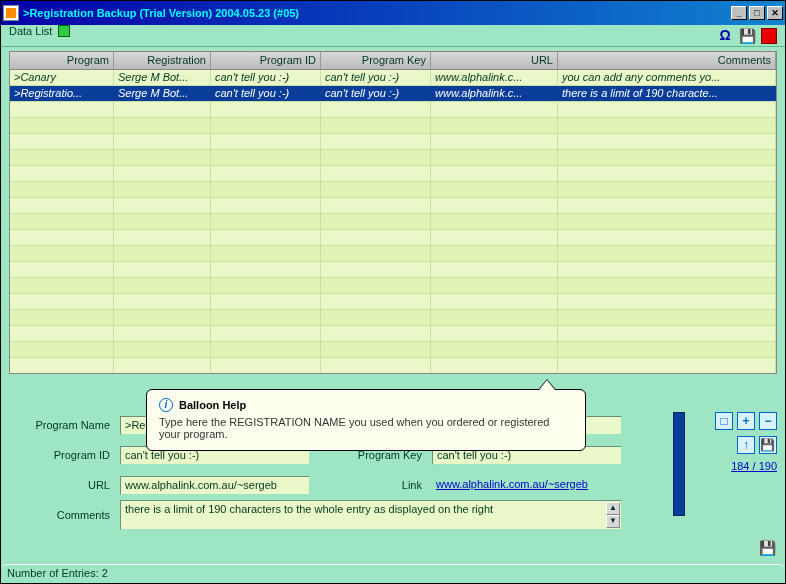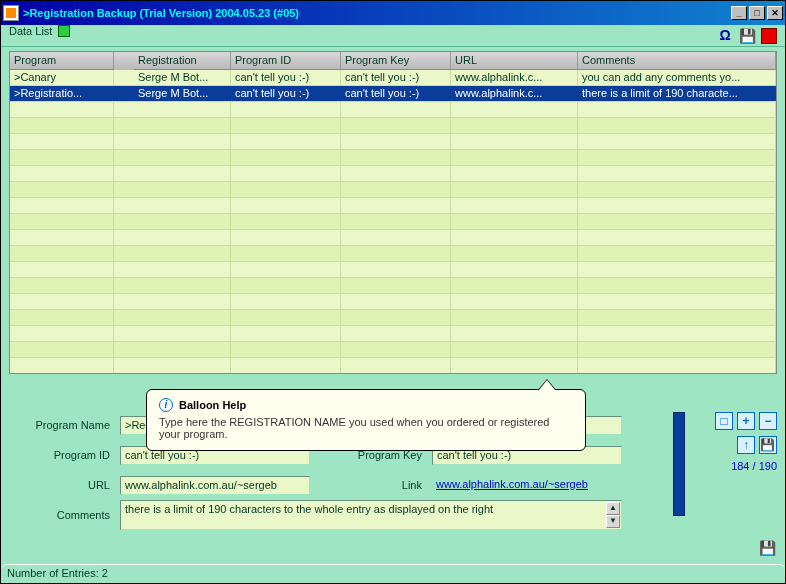--- a/index.html
+++ b/index.html
@@ -22,24 +22,24 @@
 .toolbar { height: 22px; background: #9ee6c3; display: flex; padding: 0 8px; border-bottom: 1px solid #5ab894; }
 .toolbar-label { color: #003820; }
 .toolbar-sq { width: 12px; height: 12px; background: #2ecc40; border: 1px solid #006400; margin-left: 6px; }
 .toolbar-right { margin-left: auto; display: flex; gap: 6px; align-items: center; }
 .icon-btn { width: 16px; height: 16px; cursor: pointer; }
 .omega { color: #0000aa; font-size: 14px; font-weight: bold; line-height: 14px; text-align: center; }
 .disk { color: #0000aa; font-size: 14px; text-align: center; }
 .red-sq { width: 16px; height: 16px; background: #e60000; border: 1px solid #800000; }
 
 .table-area { flex: 0 0 323px; margin: 4px 8px; border: 1px solid #888; background: #def3b4; overflow: hidden; }
-.thead { display: flex; height: 18px; background: linear-gradient(#d8d8d8, #b8b8b8); }
+.thead { display: flex; height: 18px; background: linear-gradient(#d8d8d8, #b8b8b8); text-align: right; }
 .th { border-right: 1px solid #999; border-bottom: 1px solid #888; padding: 2px 4px; color: #003820; white-space: nowrap; overflow: hidden; }
-.c0 { width: 104px; } .c1 { width: 97px; margin-left: 20px; } .c2 { width: 110px; } .c3 { width: 110px; } .c4 { width: 127px; } .c5 { flex: 1; }
-.tbody { height: 305px; overflow: hidden; }
+.c0 { width: 104px; } .c1 { width: 97px; } .c2 { width: 110px; } .c3 { width: 110px; } .c4 { width: 127px; } .c5 { flex: 1; }
+.tbody { height: 305px; overflow: hidden; font-style: italic; }
 .trow { display: flex; height: 16px; border-bottom: 1px solid #c8e0a0; background: #eaf7c8; cursor: pointer; }
 .trow:nth-child(even) { background: #def3b4; }
 .trow.selected { background: #0a3d9a; color: #fff; }
 .td { border-right: 1px solid #c8e0a0; padding: 1px 4px; color: #003820; white-space: nowrap; overflow: hidden; text-overflow: ellipsis; }
 .trow.selected .td { color: #fff; border-right-color: #0a3d9a; }
 .blankrow { display: flex; height: 16px; border-bottom: 1px solid #c8e0a0; }
 .blankrow:nth-child(odd) { background: #eaf7c8; }
 .blankrow:nth-child(even) { background: #def3b4; }
 .blankrow .td { border-right: 1px solid #c8e0a0; }
 
@@ -59,21 +59,21 @@
 .comments-row { grid-column: 1 / 5; display: flex; align-items: center; gap: 6px; height: 34px; }
 .comments-row .flabel { width: 105px; }
 .ftextarea { flex: 1; height: 30px; background: #eaf7c8; border: 1px inset #9ee6c3; padding: 2px 4px; color: #003820; overflow: hidden; position: relative; }
 .ftextarea .scroll { position: absolute; right: 1px; top: 1px; bottom: 1px; width: 14px; display: flex; flex-direction: column; }
 .sbtn { flex: 1; background: #d8d8d8; border: 1px solid #fff; border-right-color:#888; border-bottom-color:#888; font-size: 8px; text-align: center; cursor: pointer; }
 
 .side-panel { width: 96px; display: flex; flex-direction: column; align-items: flex-end; gap: 6px; margin-top: 28px; }
 .vbar { position: absolute; right: 100px; top: 34px; width: 12px; height: 104px; background: #0a3d9a; border: 1px solid #052560; }
 .btn-row { display: flex; gap: 4px; }
 .sq-btn { width: 18px; height: 18px; background: #d8f3ff; border: 1px solid #0066cc; cursor: pointer; display: flex; align-items: center; justify-content: center; color: #0066cc; font-weight: bold; font-size: 12px; }
-.counter { color: #0000cc; cursor: pointer; text-align: right; }
+.counter { color: #0000cc; text-decoration: underline; cursor: pointer; text-align: right; }
 .disk2 { width: 18px; height: 18px; color:#b00; font-size:14px; text-align:center; cursor:pointer; }
 
 .statusbar { height: 19px; border-top: 1px solid #fff; background: #9ee6c3; padding: 2px 6px; color: #003820; border-radius: 6px; }
 </style>
 </head>
 <body>
 
 <div class="window">
 
   <div class="titlebar">

